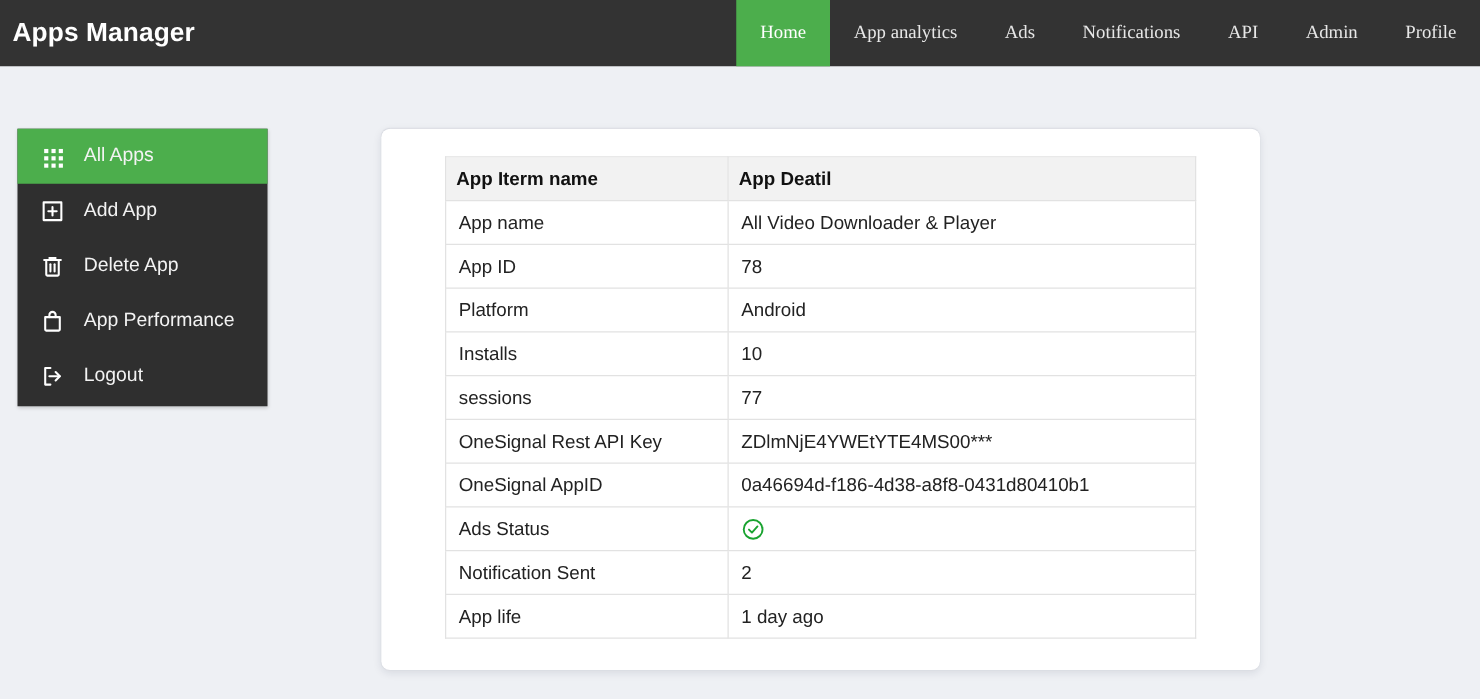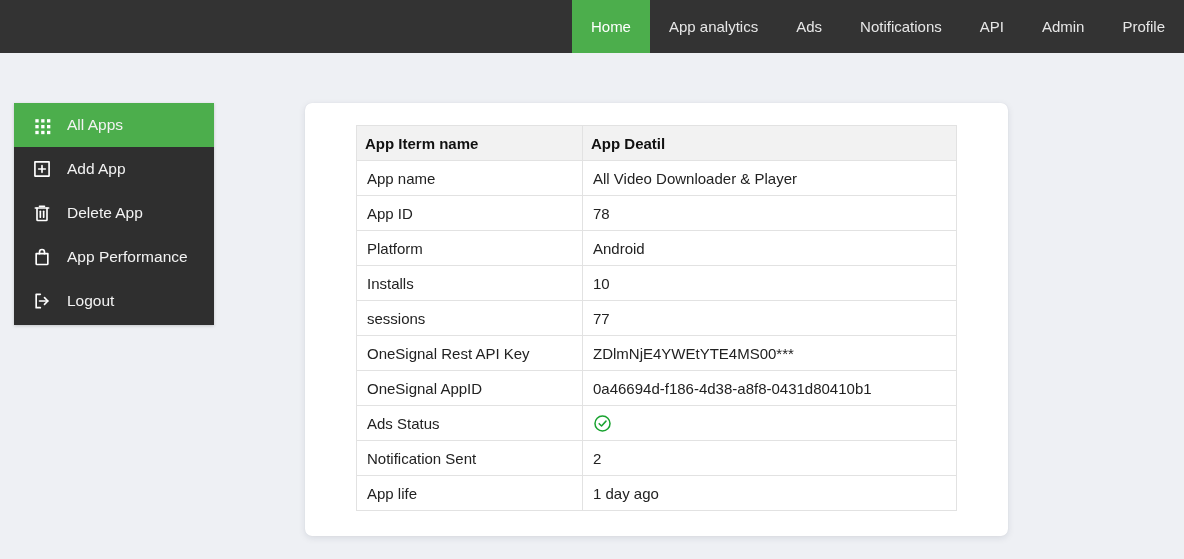--- a/index.html
+++ b/index.html
@@ -33,20 +33,21 @@
     font-size: 21px;
     font-weight: bold;
     letter-spacing: 0.1px;
     flex: 0 0 auto;
   }
   .nav-spacer { flex: 1 1 auto; }
   .nav-items {
     display: flex;
     align-items: stretch;
     flex: 0 0 auto;
+    font-family: Liberation Serif, serif;
   }
   .nav-item {
     display: flex;
     align-items: center;
     justify-content: center;
     padding: 0 19px;
     color: #e7e7e7;
     font-size: 15px;
     line-height: 1;
     text-decoration: none;
@@ -136,20 +137,21 @@
 
   .check-icon { display: block; }
 
   
   .row-value-cell { color: #222222; }
 </style>
 </head>
 <body>
 
 <div class="navbar">
+  <div class="brand">Apps Manager</div>
   <div class="nav-spacer"></div>
   <div class="nav-items">
       <a class="nav-item active">Home</a>
       <a class="nav-item">App analytics</a>
       <a class="nav-item">Ads</a>
       <a class="nav-item">Notifications</a>
       <a class="nav-item">API</a>
       <a class="nav-item">Admin</a>
       <a class="nav-item">Profile</a>
     </div>

